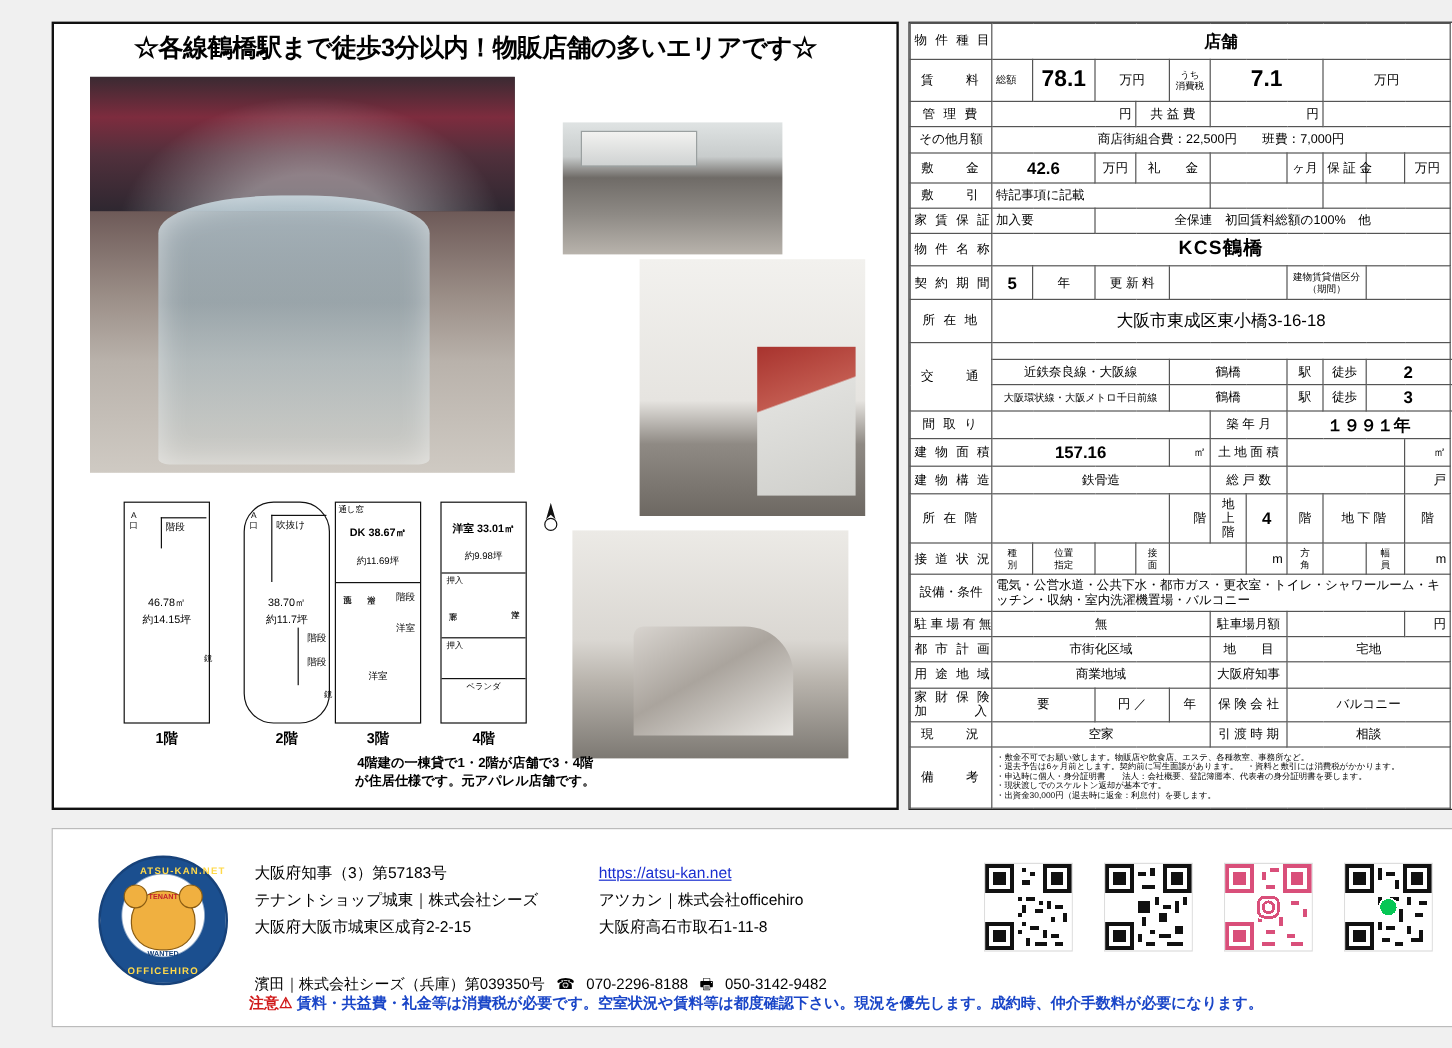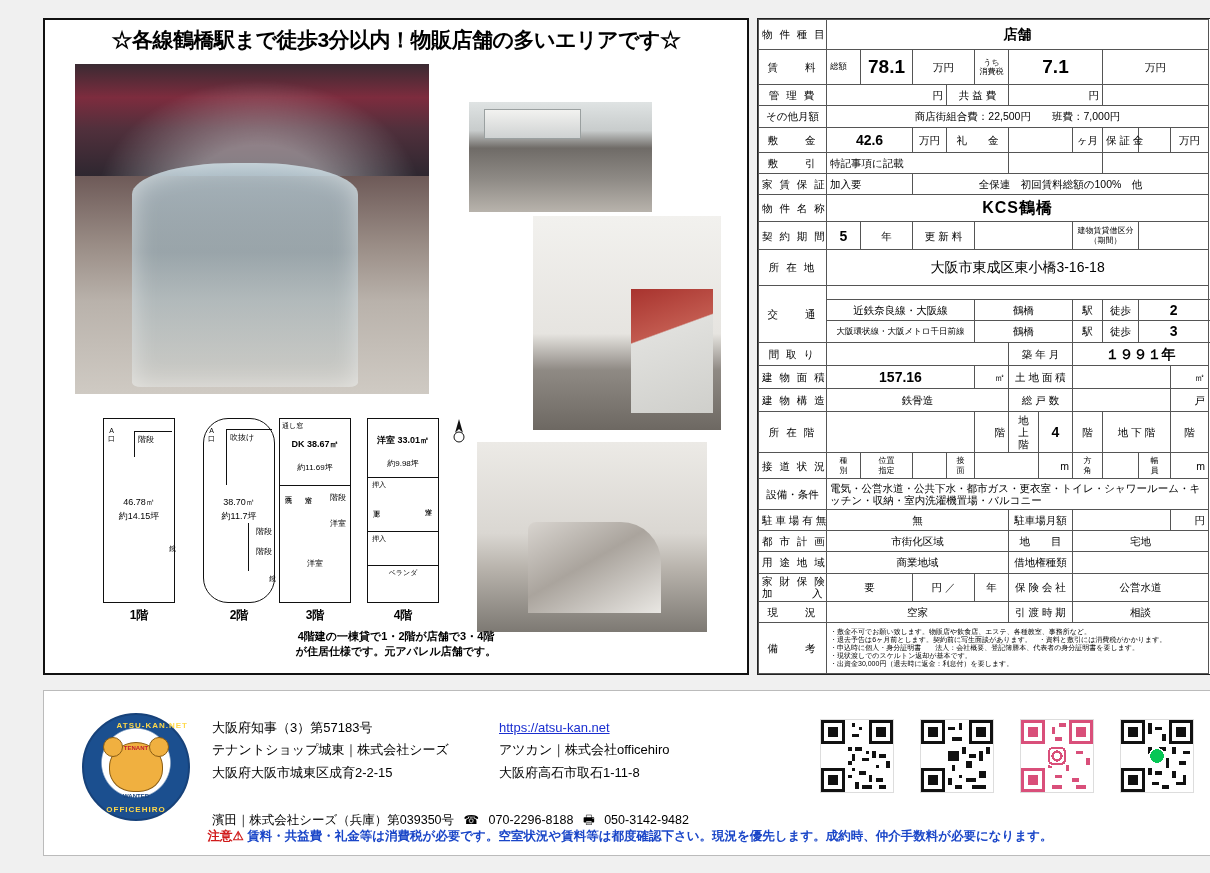--- a/index.html
+++ b/index.html
@@ -453,31 +453,31 @@
       <tr style="height:20px;">
         <td class="lbl">都 市 計 画</td>
         <td class="ctr" colspan="5">市街化区域</td>
         <td class="lbl tight" colspan="2">地　　目</td>
         <td class="ctr" colspan="4">宅地</td>
       </tr>
 
       <tr style="height:20px;padding-left:34px;">
         <td class="lbl">用 途 地 域</td>
         <td class="ctr" colspan="5">商業地域</td>
-        <td class="lbl tight" colspan="2">借地権種類</td>
+        <td class="lbl tight" colspan="2">大阪府知事</td>
         <td colspan="4"></td>
       </tr>
 
       <tr style="height:24px;">
         <td class="lbl tiny">家 財 保 険<br>加　　　入</td>
         <td class="ctr" colspan="2">要</td>
         <td class="ctr" colspan="2">円 ／</td>
         <td class="ctr">年</td>
         <td class="lbl tight" colspan="2">保 険 会 社</td>
-        <td class="ctr" colspan="4">公営水道</td>
+        <td class="ctr" colspan="4">バルコニー</td>
       </tr>
 
       <tr style="height:20px;">
         <td class="lbl">現　　況</td>
         <td class="ctr" colspan="5">空家</td>
         <td class="lbl tight" colspan="2">引 渡 時 期</td>
         <td class="ctr" colspan="4">相談</td>
       </tr>
 
       <tr style="height:48px;">

